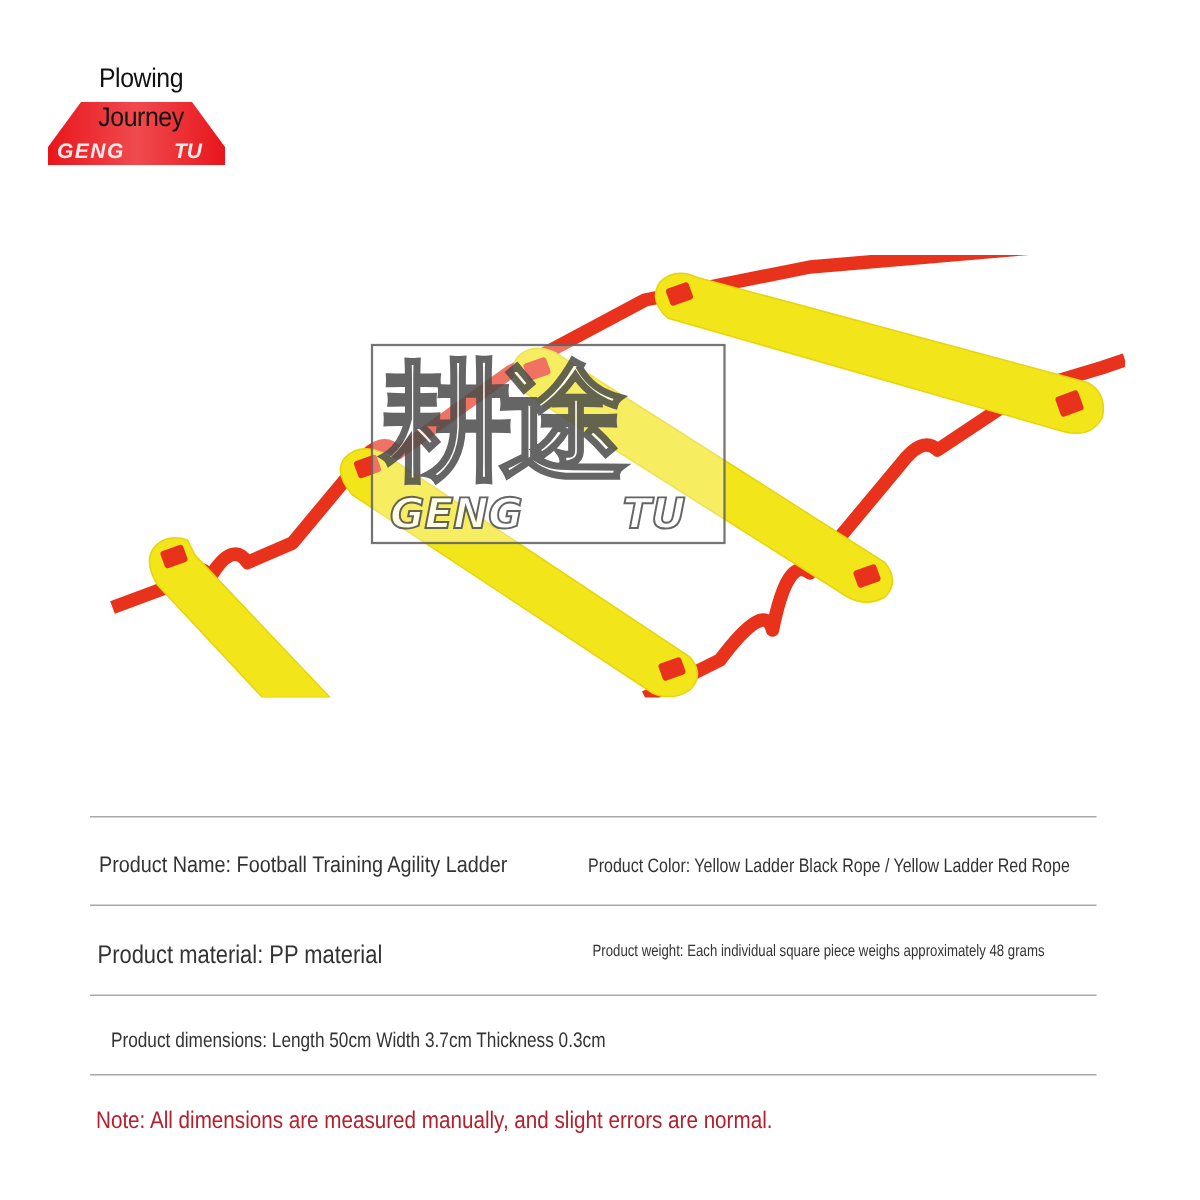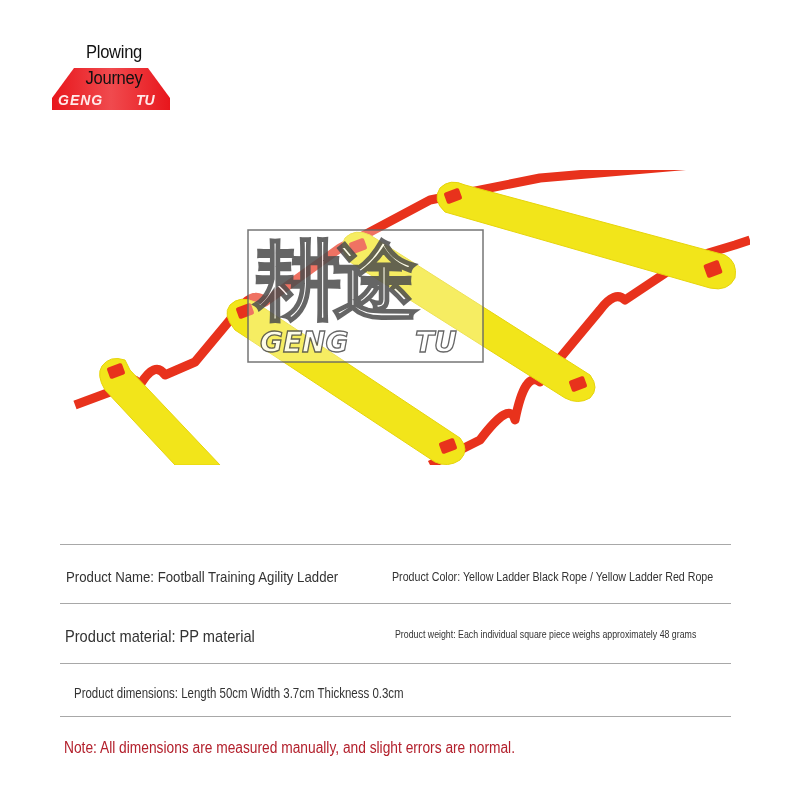--- a/index.html
+++ b/index.html
@@ -1,20 +1,20 @@
 <!DOCTYPE html>
 <html><head>
 <meta charset="utf-8">
 <style>
   html, body { margin: 0; padding: 0; background: #ffffff; }
   body { width: 800px; height: 800px; position: relative; overflow: hidden;
          font-family: "Liberation Sans", "DejaVu Sans", sans-serif; }
 
   
-  .logo { position: absolute; left: 52px; top: 40px; width: 124px; height: 72px; }
+  .logo { position: absolute; left: 32px; top: 40px; width: 124px; height: 72px; }
   .logo-banner { position: absolute; left: 0; top: 28px; width: 118px; height: 42px; }
   .logo-line1, .logo-line2 { position: absolute; left: 0; width: 124px; text-align: center;
      font-size: 18px; color: #111; letter-spacing: -0.3px; transform: scaleX(0.92); }
   .logo-line1 { top: 2px; }
   .logo-line2 { top: 28px; }
   .logo-sub { position: absolute; left: 6px; top: 52px; font-size: 14px; font-weight: bold;
      font-style: italic; color: #ffe9e9; letter-spacing: 1px; }
   .logo-sub2 { position: absolute; left: 84px; top: 52px; font-size: 14px; font-weight: bold;
      font-style: italic; color: #ffe9e9; }
 

